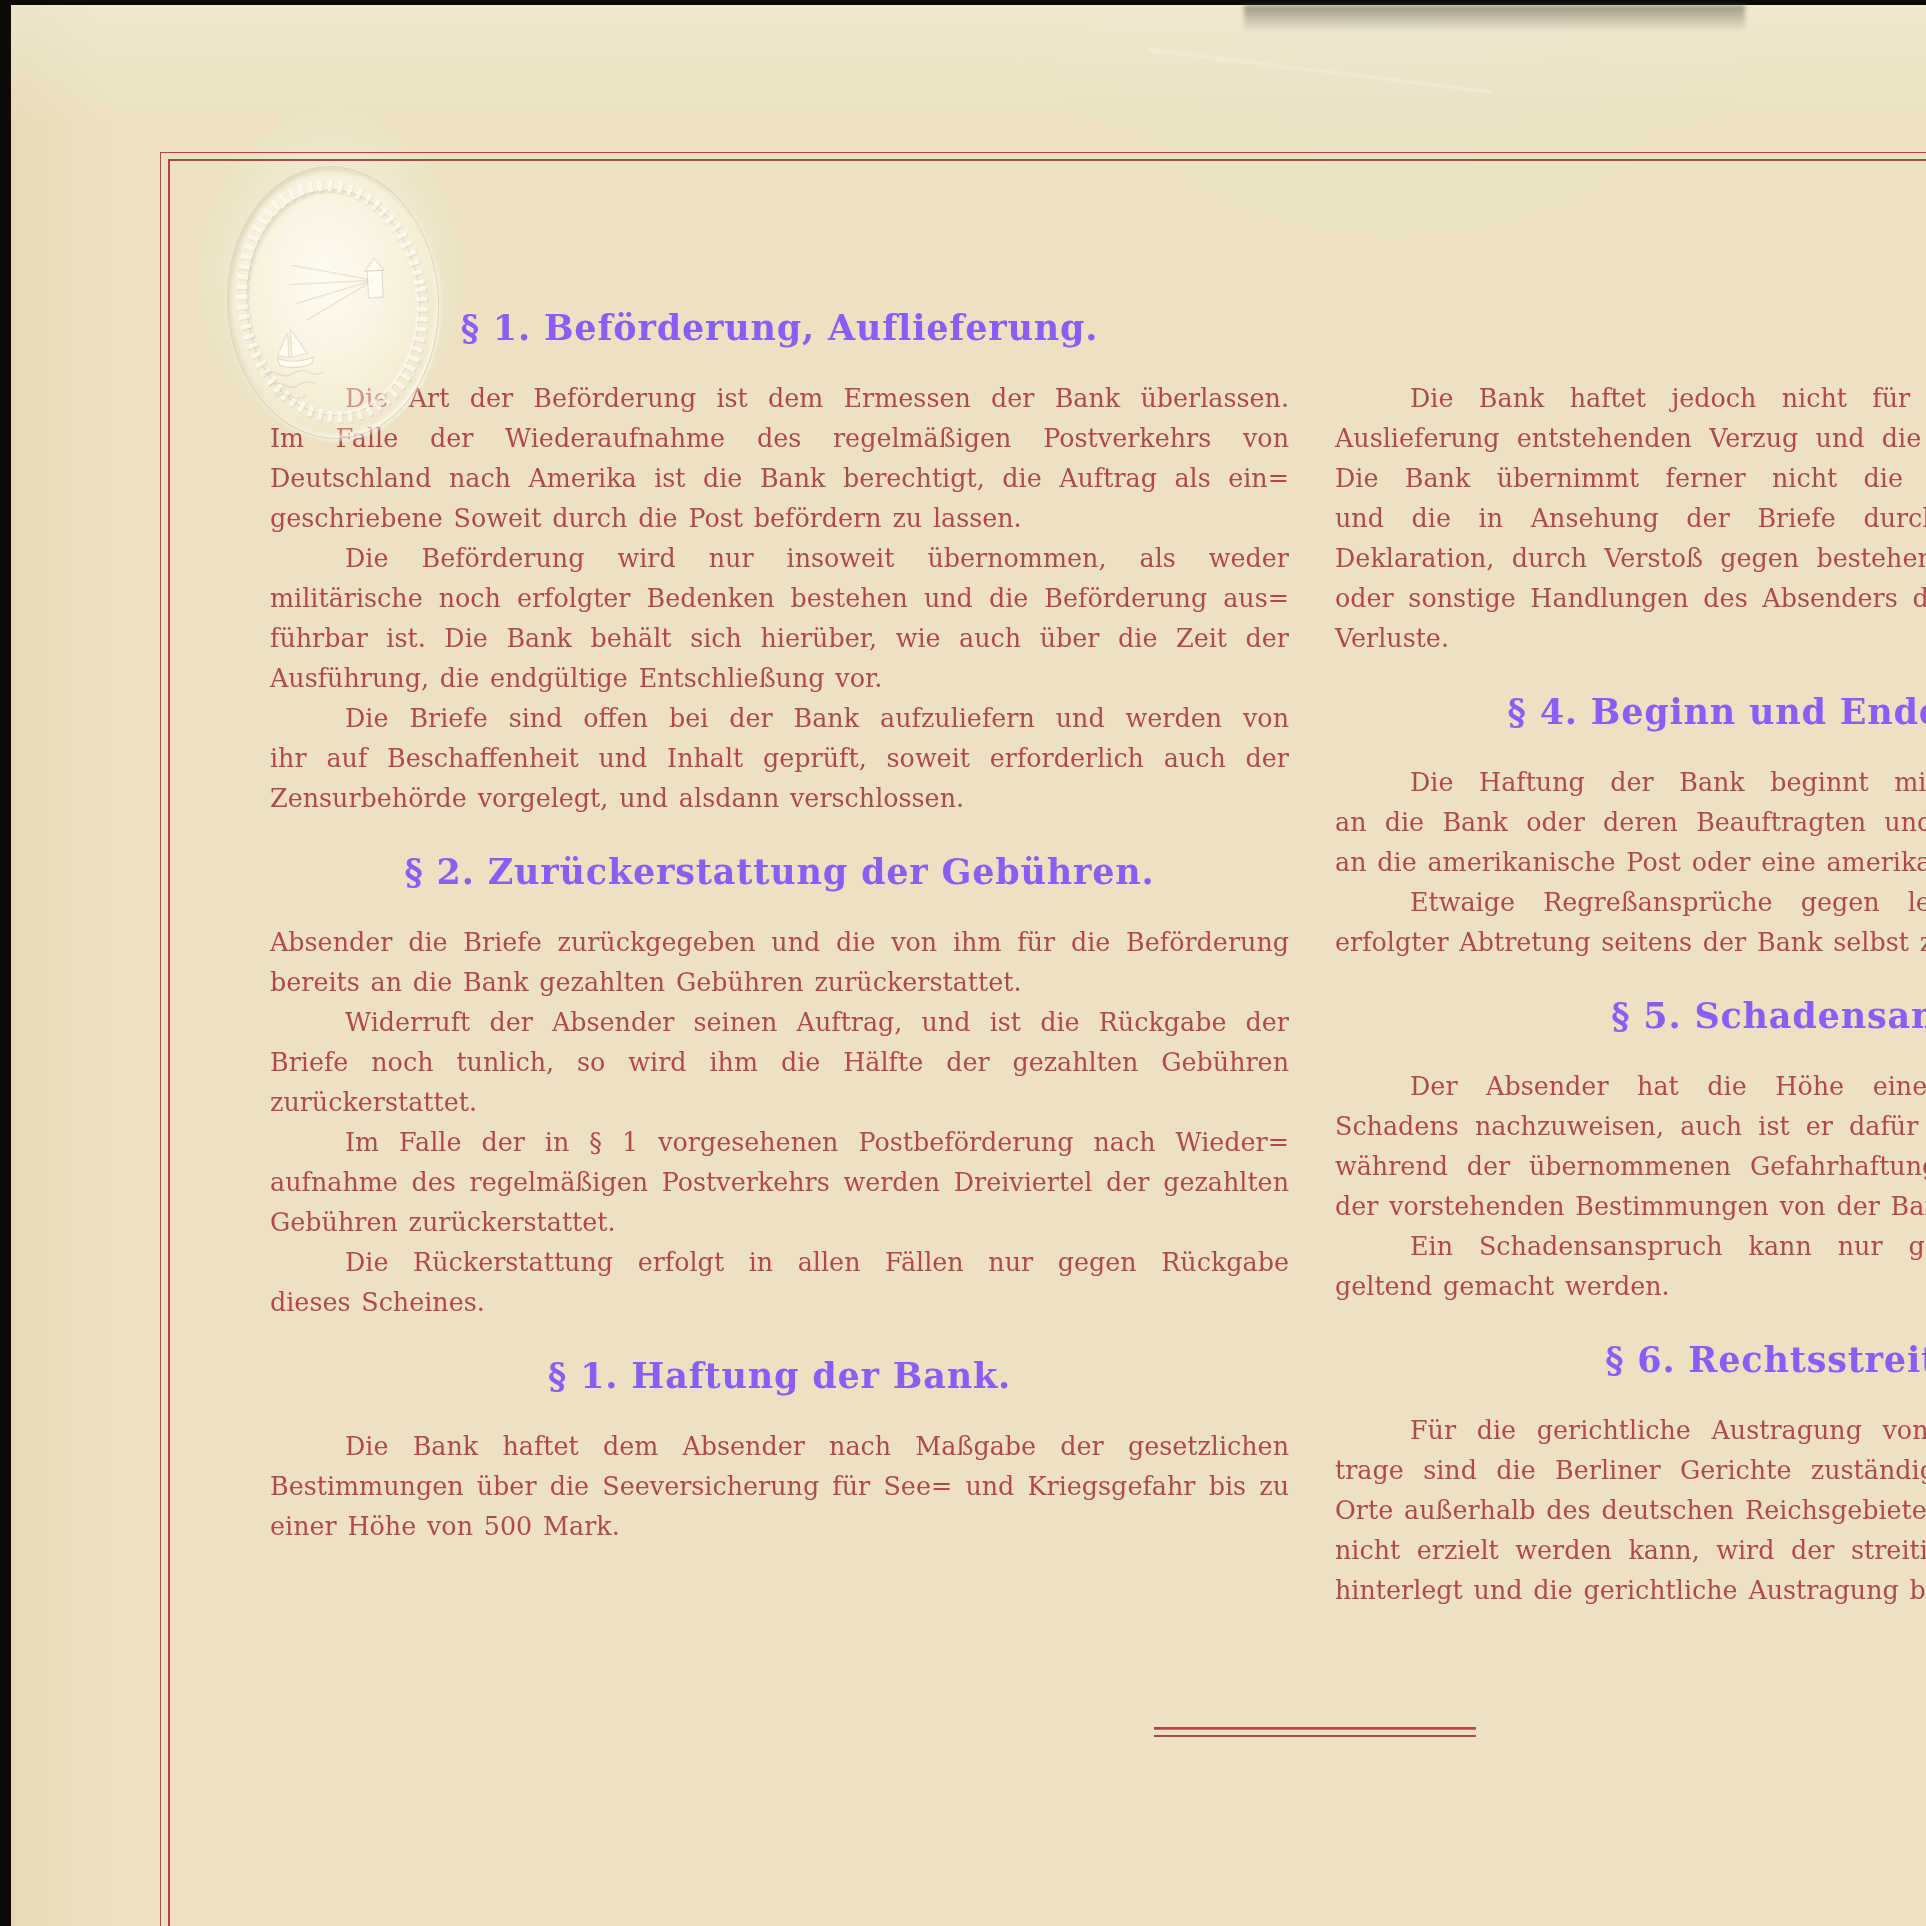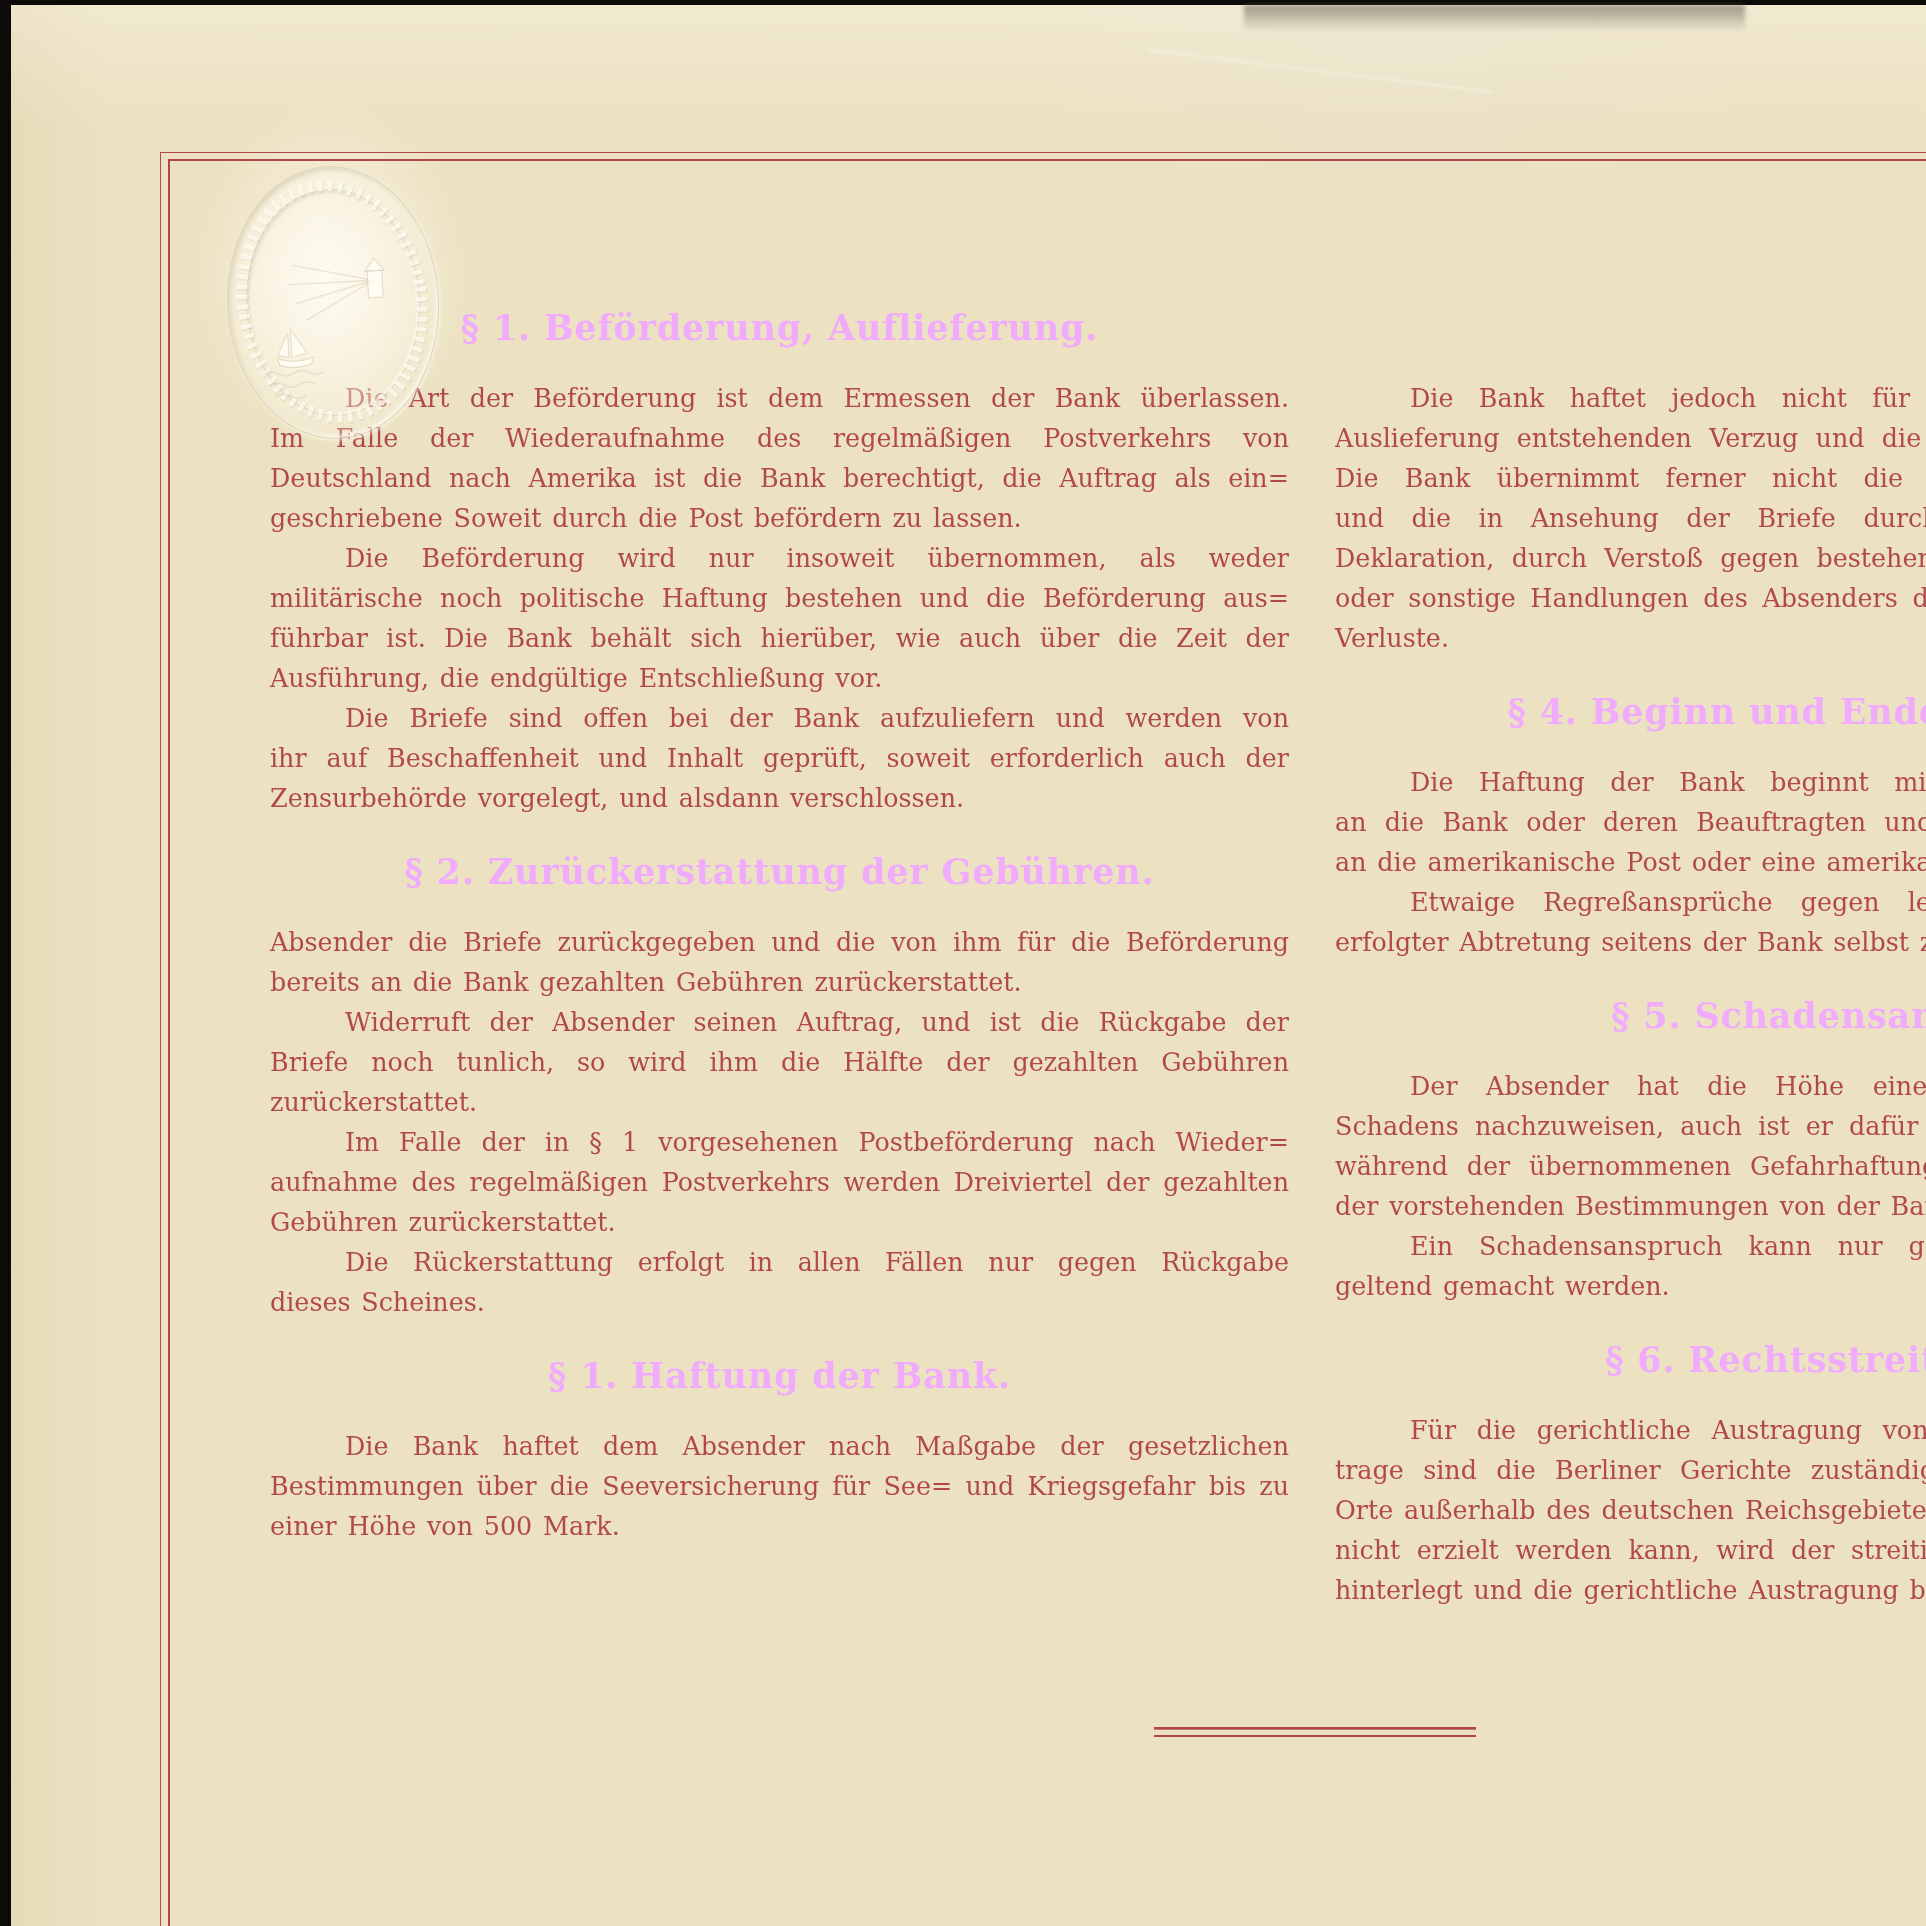--- a/index.html
+++ b/index.html
@@ -41,21 +41,21 @@
   .frame-inner{
     position:absolute;left:168px;top:159px;width:2301px;height:1796px;
     border:2.7px solid #b0454c;box-sizing:border-box;
   }
 
   
   .col{position:absolute;top:160px;color:#b2484f;font-size:25.4px;}
   .col-left{left:270px;width:1019px;padding-top:114px;}
   .col-right{left:1335px;width:1054px;padding-top:218px;}
   .shead{
-    font-size:35px;font-weight:bold;color:#f0abfc;
+    font-size:35px;font-weight:bold;color:#8b5cf6;
     text-align:center;line-height:42px;height:42px;
     margin:33px 0 29px 0;letter-spacing:0.8px;white-space:nowrap;
   }
   .jline{
     line-height:40px;height:40px;
     text-align:justify;text-align-last:justify;
     word-spacing:2.7px;white-space:normal;
   }
   .jline.first{text-indent:75px;}
   .jline.last{text-align-last:left;}
@@ -107,21 +107,21 @@
   <div class="col col-left" id="col-left">
       <div class="shead">§ 1. Beförderung, Auflieferung.</div>
       <div>
         <div class="jline first">Die Art der Beförderung ist dem Ermessen der Bank überlassen.</div>
         <div class="jline">Im Falle der Wiederaufnahme des regelmäßigen Postverkehrs von</div>
         <div class="jline">Deutschland nach Amerika ist die Bank berechtigt, die Auftrag als ein=</div>
         <div class="jline last">geschriebene Soweit durch die Post befördern zu lassen.</div>
       </div>
       <div>
         <div class="jline first">Die Beförderung wird nur insoweit übernommen, als weder</div>
-        <div class="jline">militärische noch politische Haftung bestehen und die Beförderung aus=</div>
+        <div class="jline">militärische noch erfolgter Bedenken bestehen und die Beförderung aus=</div>
         <div class="jline">führbar ist.  Die Bank behält sich hierüber, wie auch über die Zeit der</div>
         <div class="jline last">Ausführung, die endgültige Entschließung vor.</div>
       </div>
       <div>
         <div class="jline first">Die Briefe sind offen bei der Bank aufzuliefern und werden von</div>
         <div class="jline">ihr auf Beschaffenheit und Inhalt geprüft, soweit erforderlich auch der</div>
         <div class="jline last">Zensurbehörde vorgelegt, und alsdann verschlossen.</div>
       </div>
       <div class="shead">§ 2. Zurückerstattung der Gebühren.</div>
       <div>

